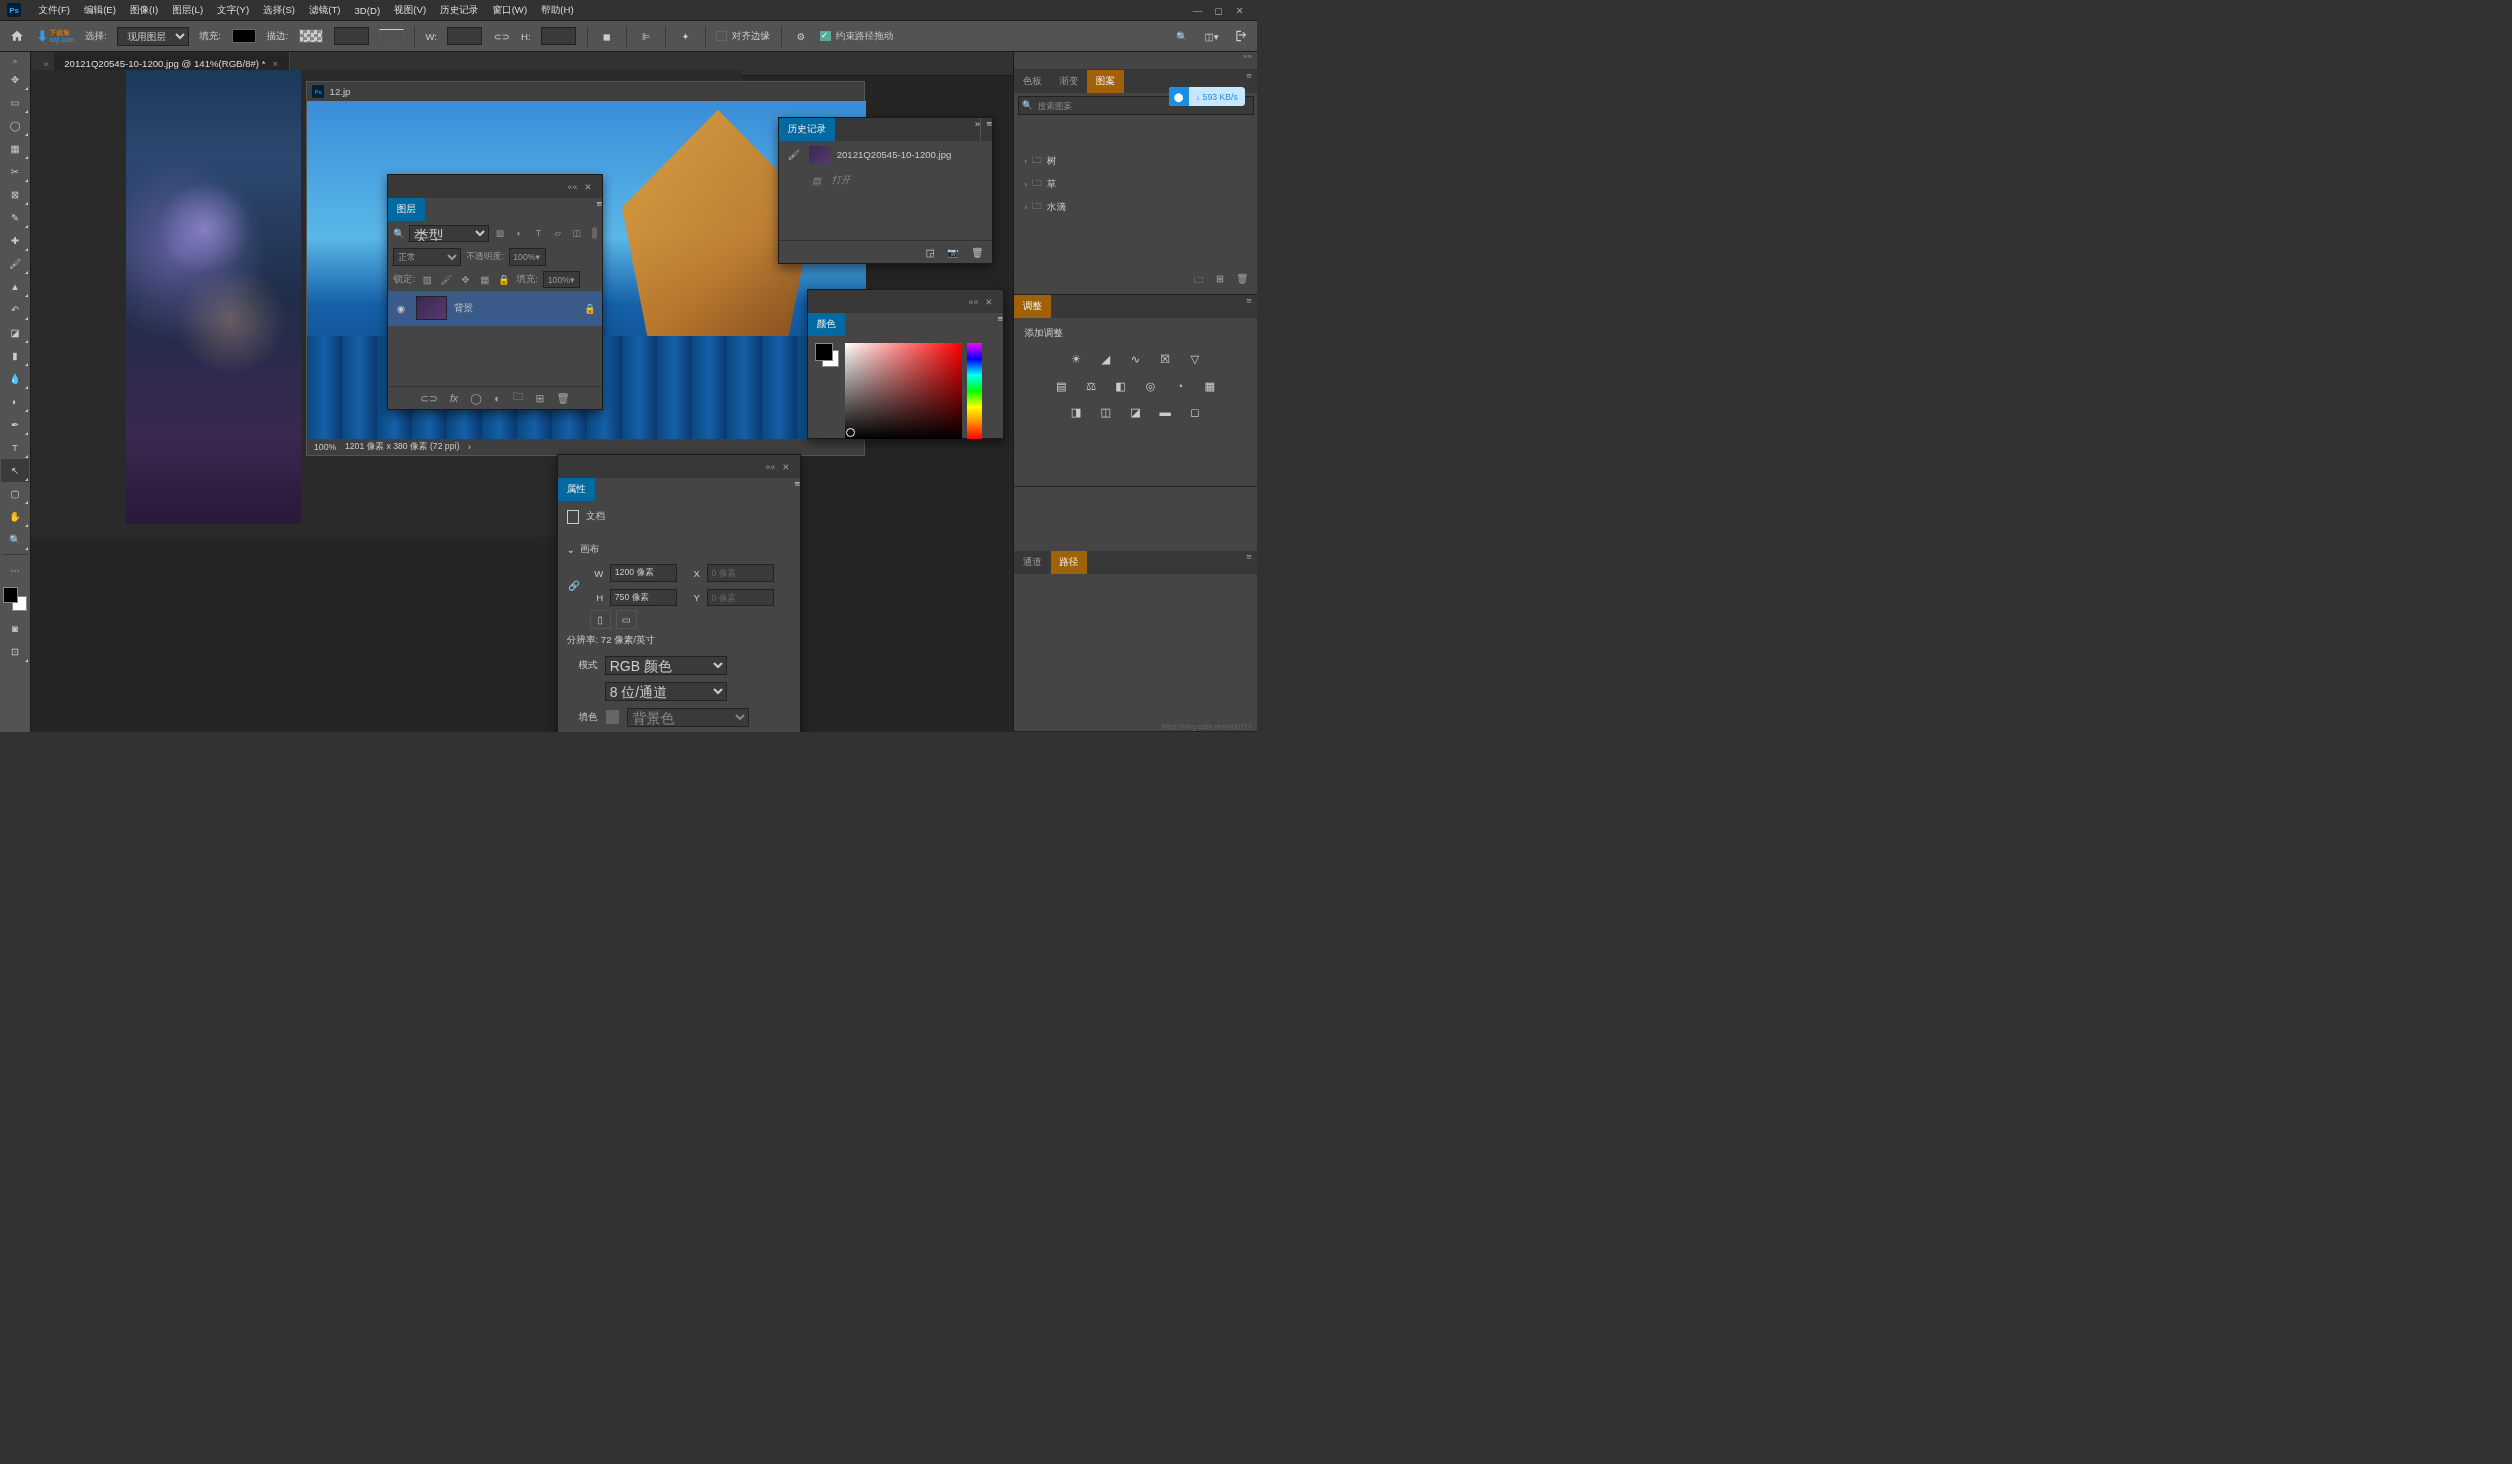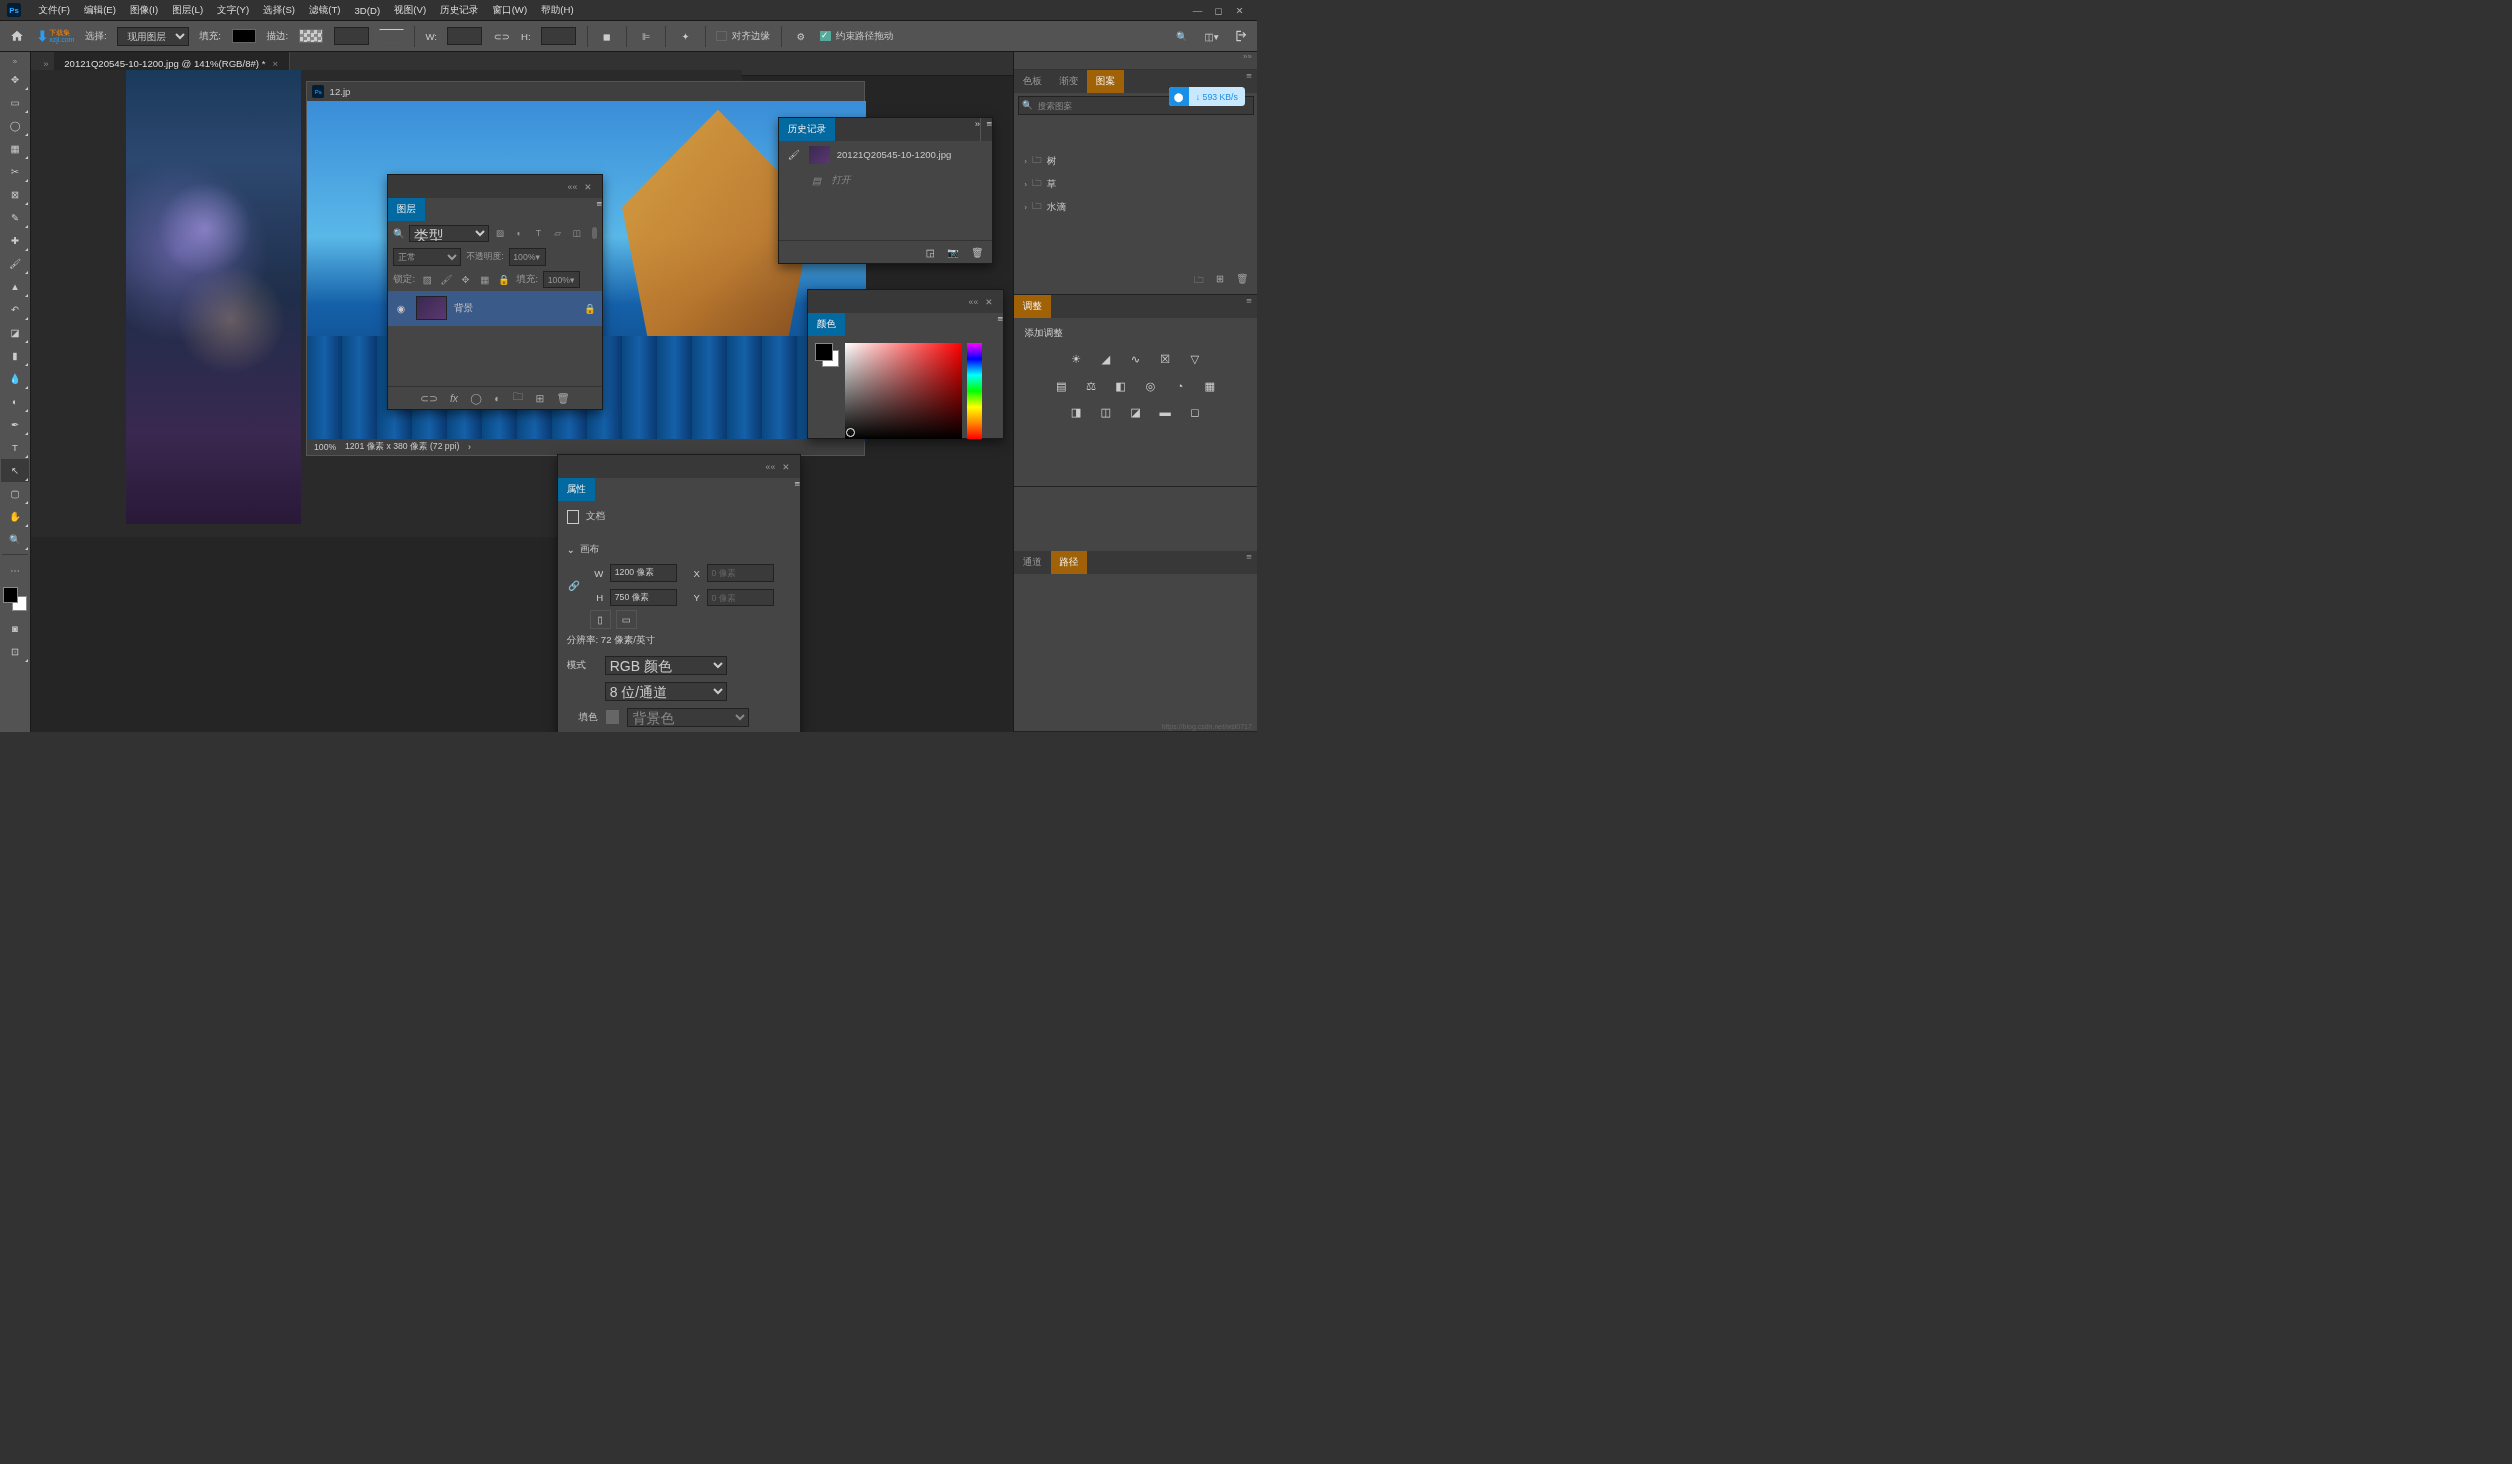--- a/index.html
+++ b/index.html
@@ -400,21 +400,21 @@
                 <input placeholder="0 像素" style="">
               </div>
           </div>
         </div>
         <div class="orient">
             <span>▯</span>
             <span>▭</span>
           </div>
         <div class="res">分辨率: 72 像素/英寸</div>
         <div class="row">
-            <span style="width:31px;text-align:left">模式</span>
+            <span style="width:31px;text-align:right">模式</span>
             <select><option>RGB 颜色</option></select>
           </div>
         <div class="row">
             <span style="width:31px"></span>
             <select><option>8 位/通道</option></select>
           </div>
         <div class="row">
             <span style="width:31px;text-align:right">填色</span>
             <span style="width:15.7px;height:15.7px;background:#666;border:0.9px solid #444"></span>
             <select style="color:#888"><option>背景色</option></select>

